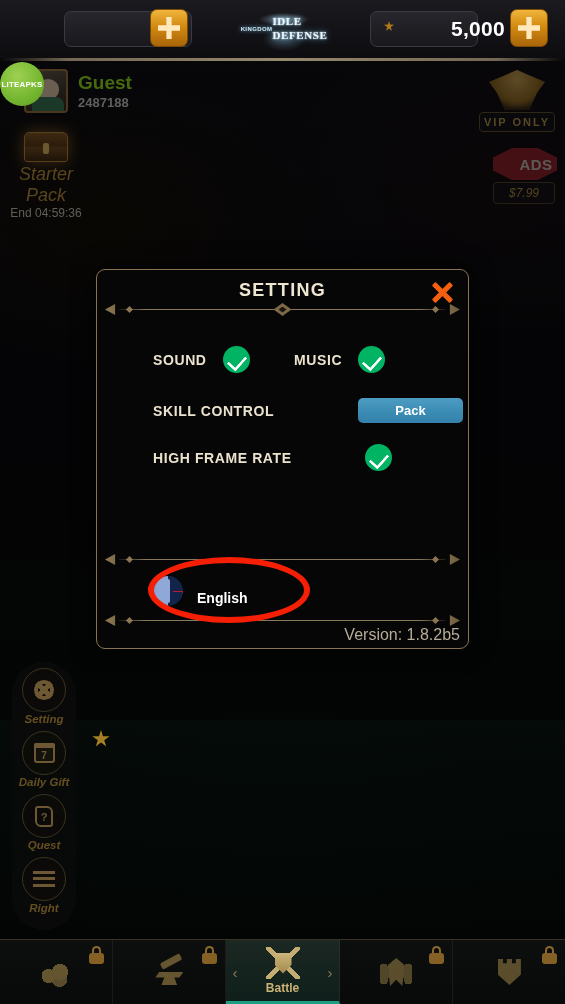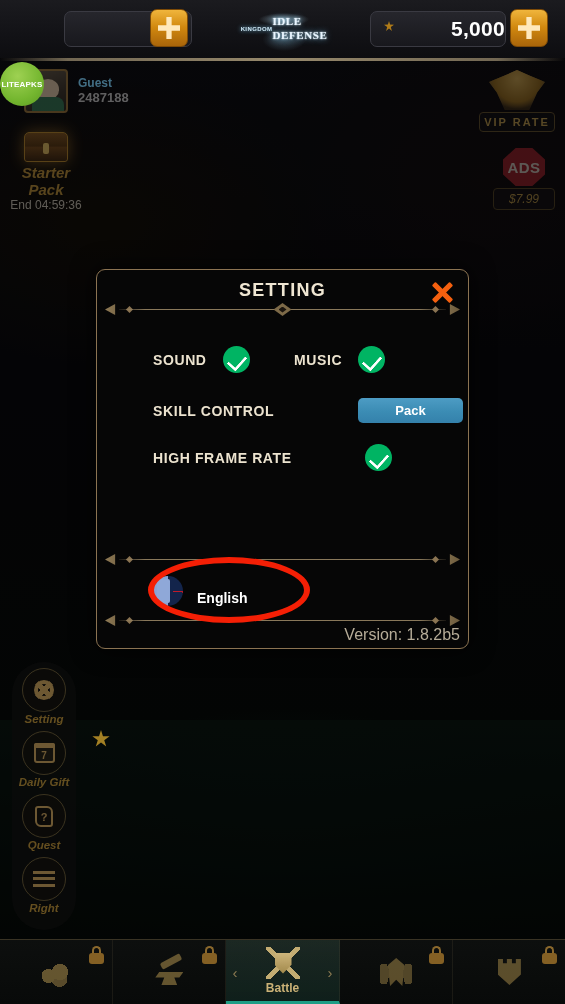--- a/index.html
+++ b/index.html
@@ -69,21 +69,21 @@
     height: 36px;
     border-radius: 7px;
     background: linear-gradient(180deg, #26262c 0%, #18181d 100%);
     border: 1px solid #3a3a42;
     display: flex;
     align-items: center;
     box-sizing: border-box;
     padding-left: 6px;
   }
   .cur-gem { left: 64px; width: 128px; }
-  .cur-coin { left: 370px; width: 136px; gap: 48px; }
+  .cur-coin { left: 370px; width: 108px; gap: 48px; }
 
   .cur-icon {
     width: 26px; height: 26px;
     flex: 0 0 26px;
     position: relative;
   }
   .gem-shape {
     width: 22px; height: 22px;
     margin: 2px;
     background: radial-gradient(circle at 35% 30%, #ff79ef 0%, #e01fd0 45%, #9c0f94 100%);
@@ -224,22 +224,22 @@
     left: 6px; bottom: 0;
     width: 32px; height: 14px;
     border-radius: 8px 8px 0 0;
     background: #2f6b4b;
   }
   .player-text {
     margin-left: 10px;
     line-height: 1.2;
   }
   .player-name {
-    color: #7dd3fc;
-    font-size: 12px;
+    color: #84cc16;
+    font-size: 19px;
     font-weight: bold;
   }
   .player-id {
     color: #b6b6b6;
     font-size: 13px;
     font-weight: bold;
   }
 
   
   .starter {
@@ -266,22 +266,22 @@
     left: 50%; top: 10px;
     margin-left: -3px;
     width: 6px; height: 11px;
     border-radius: 2px;
     background: #f0c濃;
     background: #f2cb6a;
   }
   .starter-label {
     display: block;
     color: #c79a3e;
-    font-size: 15px;
-    font-weight: bold;
+    font-size: 18px;
+    font-weight: normal;
     font-style: italic;
   }
   .starter-time {
     display: block;
     color: #d8d2c6;
     font-size: 12px;
   }
 
   
   .vip {
@@ -313,31 +313,32 @@
   }
   .ads {
     position: absolute;
     right: 10px; top: 148px;
     width: 62px;
     text-align: center;
     z-index: 16;
     opacity: .38;
   }
   .ads-sign {
-    width: 42px; height: 38px;
+    width: 42px; height: 32px;
     margin: 0 auto;
     background: #a5212a;
     clip-path: polygon(30% 0%, 70% 0%, 100% 30%, 100% 70%, 70% 100%, 30% 100%, 0% 70%, 0% 30%);
     display: flex;
     align-items: center;
     justify-content: center;
     color: #e6dfd2;
     font-size: 15px;
     font-weight: bold;
     letter-spacing: .5px;
+    padding-left: 22px;
   }
   .ads-price {
     margin-top: 2px;
     border-radius: 4px;
     background: rgba(14,14,16,.92);
     border: 1px solid #5a4a24;
     color: #c8a34a;
     font-size: 12px;
     font-style: italic;
     padding: 3px 0;
@@ -814,21 +815,21 @@
   </div>
 
   <div class="starter">
     <div class="chest"></div>
     <span class="starter-label">Starter Pack</span>
     <span class="starter-time">End 04:59:36</span>
   </div>
 
   <div class="vip">
     <div class="vip-crest"></div>
-    <div class="vip-badge">VIP RATE</div>
+    <div class="vip-badge">VIP ONLY</div>
   </div>
 
   <div class="ads">
     <div class="ads-sign">ADS</div>
     <div class="ads-price">$7.99</div>
   </div>
 
   <div class="dialog">
     <div class="dlg-title">SETTING</div>
     <div class="dlg-close"></div>

